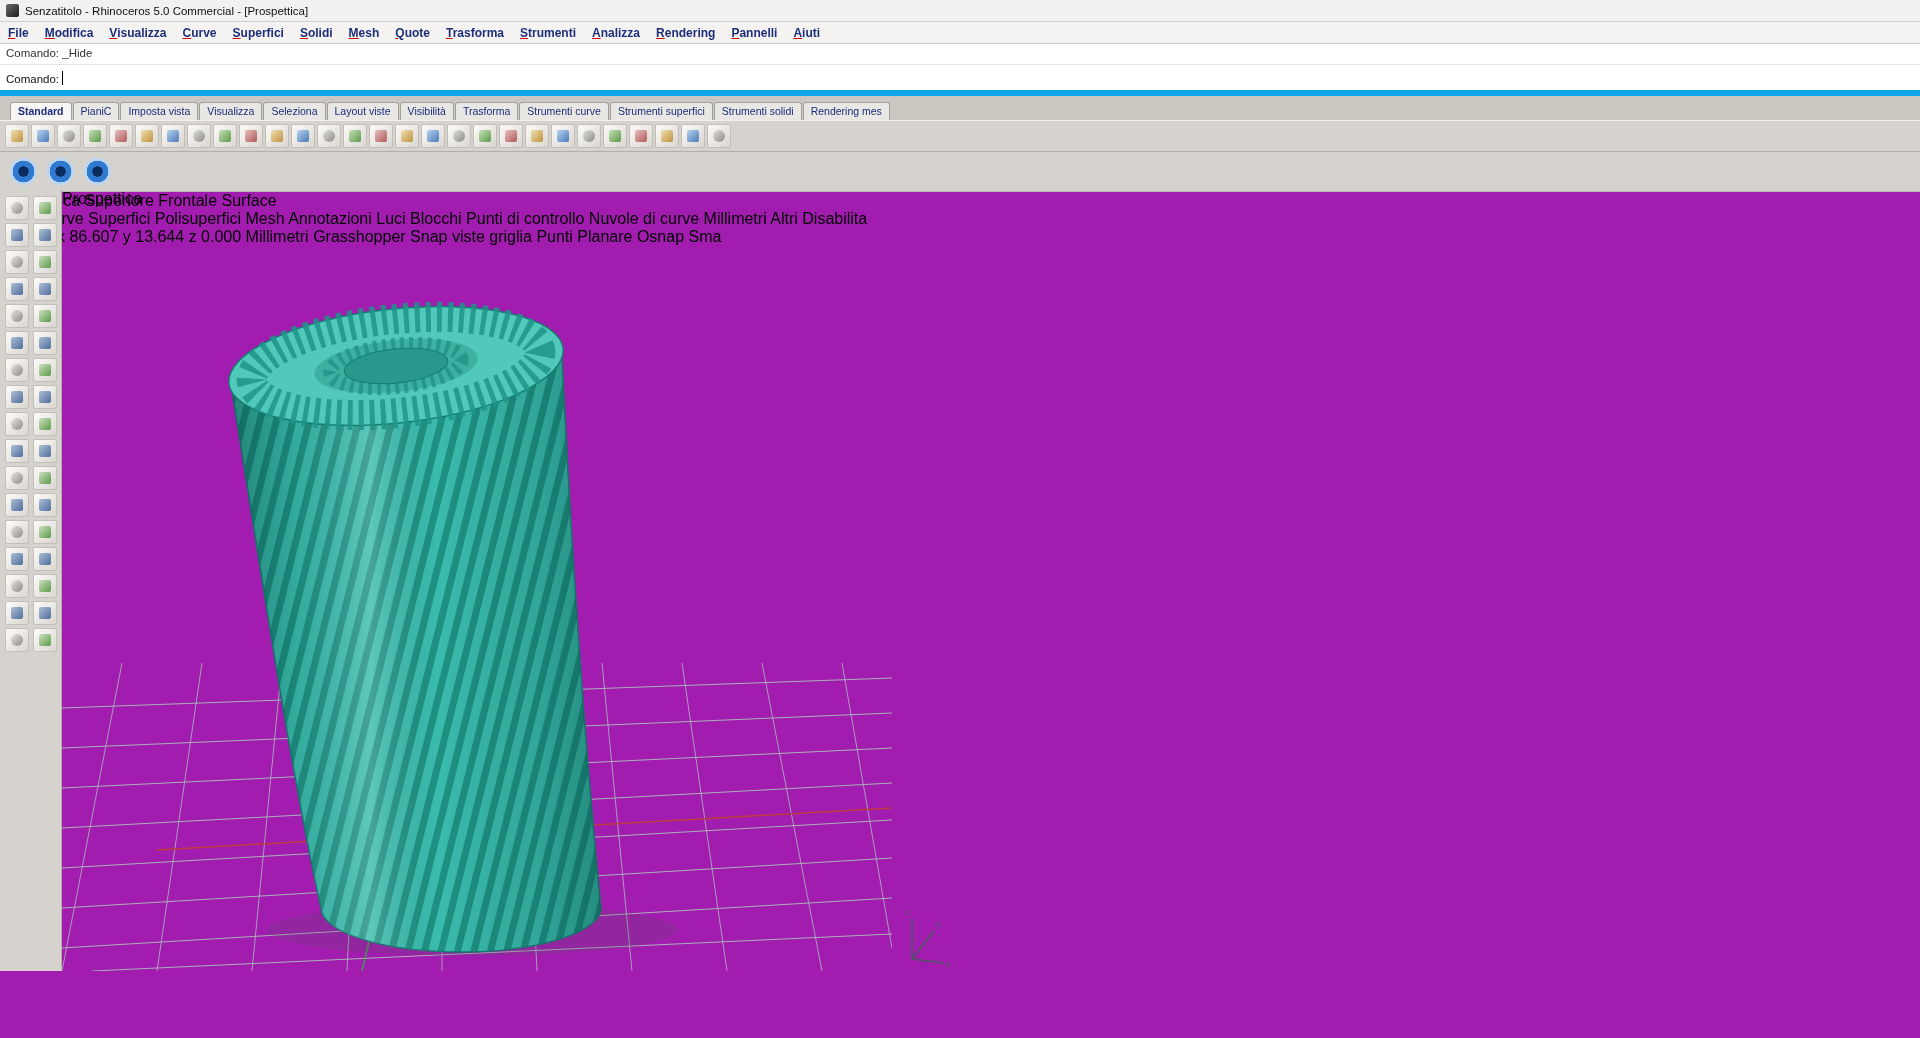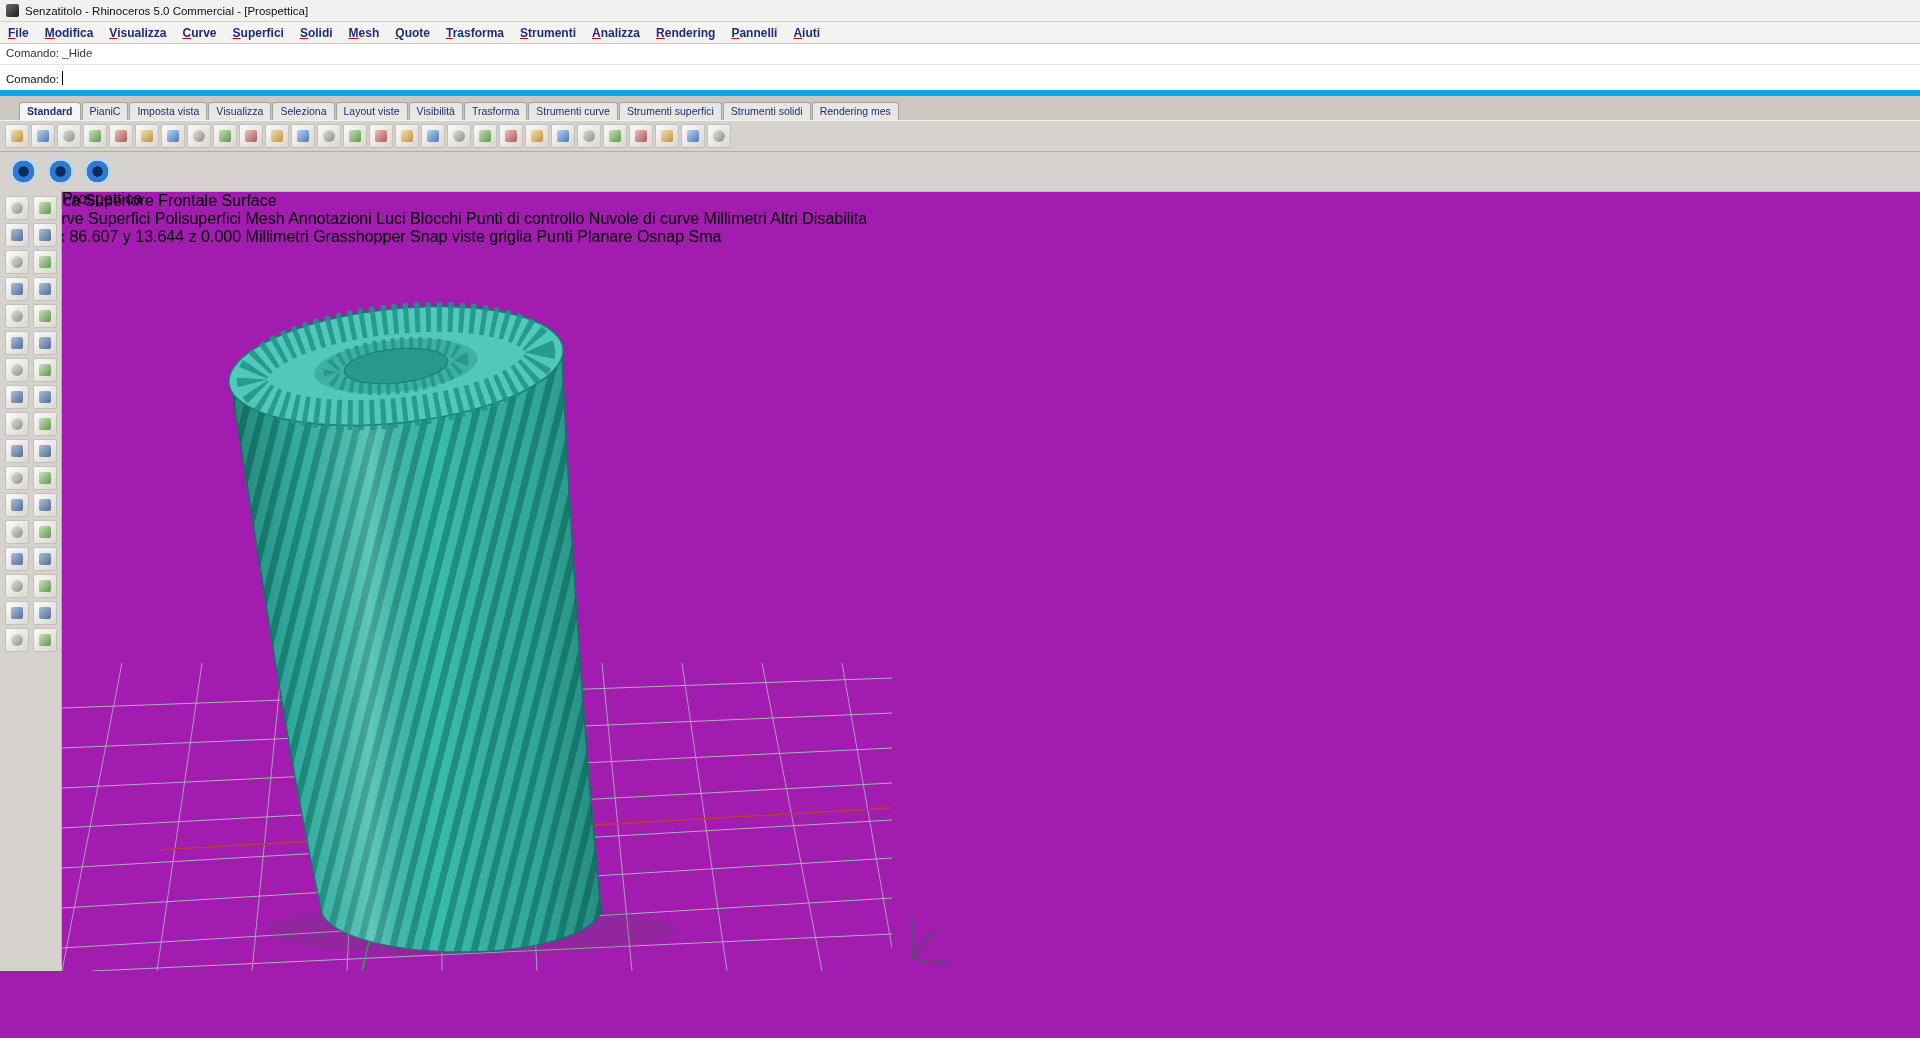--- a/index.html
+++ b/index.html
@@ -11,21 +11,21 @@
 .rhino{position:absolute;inset:0;background:#a21caf}
 .r-title{height:22px;background:#f2f1ef;display:flex;align-items:center;padding:0 6px;font-size:11.5px;color:#111;border-bottom:1px solid #d2d0cb}
 .r-logo{width:13px;height:13px;margin-right:6px;background:linear-gradient(135deg,#6b6b6b,#1d1d1d);border-radius:2px}
 .r-menu{height:22px;display:flex;align-items:center;background:#f4f3f1;border-bottom:1px solid #c9c6c0;font-size:12px;color:#1c2e7a;font-weight:bold}
 .rmi{padding:0 8px;cursor:default}
 .rmi::first-letter{text-decoration:underline;text-decoration-color:#c00}
 .r-cmd{background:#fff;border-bottom:6px solid #0ea5e9}
 .r-cmd-hist{height:21px;font-size:11.5px;color:#333;padding:3px 6px;border-bottom:1px solid #e6e4e0}
 .r-cmd-line{height:25px;font-size:11.5px;color:#111;padding:5px 6px;display:flex;align-items:flex-end}
 .caret{width:1px;height:14px;background:#000;margin-left:3px}
-.r-tabs{height:24px;background:#cbc8c2;display:flex;align-items:flex-end;padding:3px 19px 0}
+.r-tabs{height:24px;background:#cbc8c2;display:flex;align-items:flex-end;padding:3px 10px 0}
 .rtab{font-size:10.5px;color:#1c2e7a;background:#e9e7e3;border:1px solid #a5a29c;border-bottom:none;border-radius:3px 3px 0 0;padding:2px 7px 3px;margin-right:1px;white-space:nowrap}
 .rtab.active{background:#f7f6f4;font-weight:bold}
 .r-toolbar{height:32px;background:#d6d3ce;border-top:1px solid #f2f1ee;border-bottom:1px solid #b3b0aa;display:flex;align-items:center;padding:0 5px;gap:2px}
 .ricon{width:24px;height:24px;border:1px solid #c3c0ba;border-radius:2px;background:linear-gradient(135deg,#fcfbf9,#d9d6d0);position:relative;flex:0 0 auto}
 .ricon::after{content:"";position:absolute;inset:5px;border-radius:2px;background:linear-gradient(135deg,#9fb7d8,#51709f)}
 .ricon:nth-child(5n+1)::after{background:linear-gradient(135deg,#f0e2b0,#c09040)}
 .ricon:nth-child(5n+2)::after{background:linear-gradient(135deg,#b8d4f0,#4a78b8)}
 .ricon:nth-child(5n+3)::after{background:linear-gradient(135deg,#e2e0dc,#8d8a84);border-radius:50%}
 .ricon:nth-child(5n+4)::after{background:linear-gradient(135deg,#c8e0b8,#5a9a48)}
 .ricon:nth-child(5n)::after{background:linear-gradient(135deg,#e8c0c0,#b05858)}

